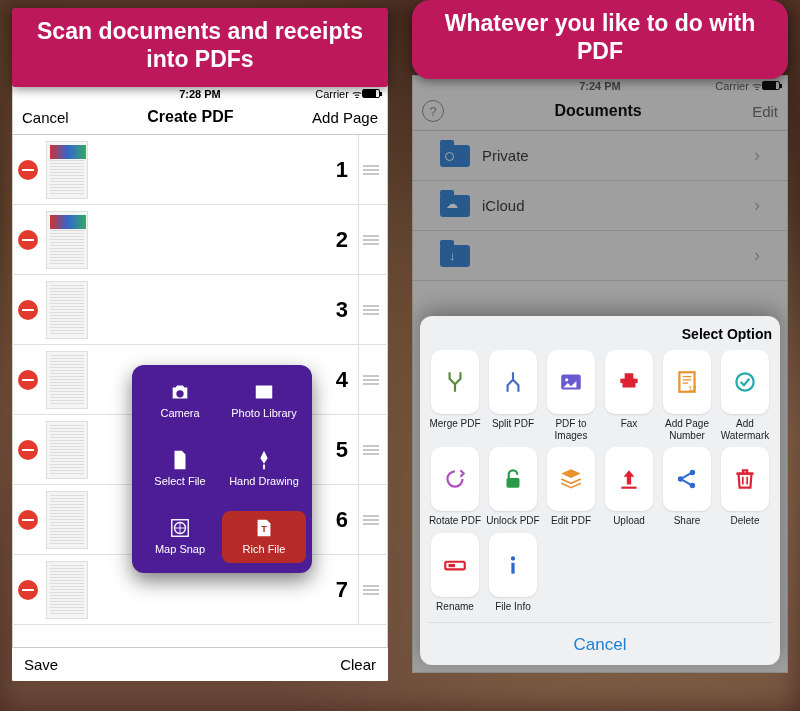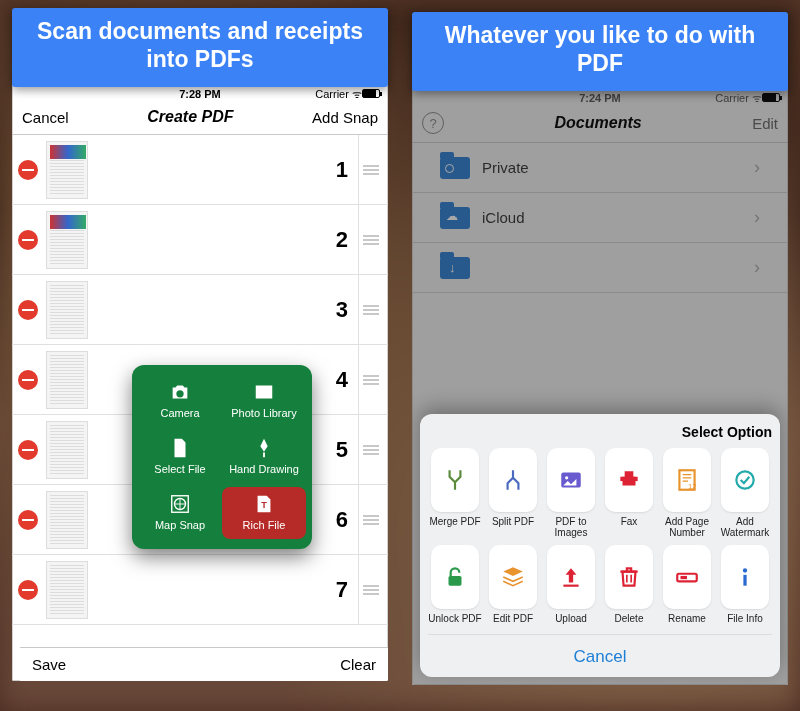--- a/index.html
+++ b/index.html
@@ -1,52 +1,52 @@
 <!DOCTYPE html>
 <html><head>
 <meta charset="utf-8">
 <style>
   * { box-sizing: border-box; margin: 0; padding: 0; font-family: -apple-system, Helvetica, Arial, sans-serif; }
   body { width: 800px; height: 711px; background: linear-gradient(180deg,#5a3a2a 0%, #3a2218 30%, #6a4a3a 60%, #4a2a20 100%); overflow: hidden; position: relative; }
   .bg-blur { position:absolute; inset:0; background: radial-gradient(circle at 20% 40%, #7a5a3a, transparent 50%), radial-gradient(circle at 80% 70%, #8a6a4a, transparent 50%), linear-gradient(#3a2218,#6a4a3a); filter: blur(14px); }
   .panel { position: relative; display:flex; gap:24px; padding:0 12px; height:100%; align-items:flex-start; }
   .col { flex:1; position:relative; }
 
-  .banner { background:#3b82f6; color:#fff; text-align:center; padding:10px 16px 14px; font-size:23px; font-weight:600; line-height:1.2; border-radius:3px; box-shadow:0 3px 10px rgba(0,0,0,.4); position:relative; z-index:2; margin-top:8px; }
-  .banner2 { margin-top:12px; }
+  .banner { background:#be185d; color:#fff; text-align:center; padding:10px 16px 14px; font-size:23px; font-weight:600; line-height:1.2; border-radius:3px; box-shadow:0 3px 10px rgba(0,0,0,.4); position:relative; z-index:2; margin-top:8px; }
+  .banner2 { margin-top:0;border-radius:18px; }
 
   .phone { background:#fff; border-radius:2px; margin-top:-4px; overflow:hidden; position:relative; height:598px; box-shadow:0 0 0 1px #d0d0d0 inset; }
   .phone.dim { background:#efefef; }
 
   .status { display:flex; justify-content:flex-end; align-items:center; font-size:11px; padding:3px 8px 1px; color:#000; }
   .status .center { position:absolute; left:0; right:0; text-align:center; font-weight:600; }
   .batt { display:inline-block; width:18px; height:9px; border:1px solid #000; border-radius:2px; position:relative; }
   .batt::after { content:""; position:absolute; right:-3px; top:2px; width:2px; height:4px; background:#000; }
   .batt i { display:block; background:#000; height:100%; width:80%; }
 
   .navbar { display:flex; justify-content:space-between; align-items:center; padding:6px 10px 8px; border-bottom:1px solid #c9c9c9; font-size:15px; }
-  .navbar .title { font-weight:700; font-size:16px;font-style:italic; }
+  .navbar .title { font-weight:700; font-size:16px; }
   .navbtn { color:#000; }
   .help-circle { width:22px; height:22px; border:1.5px solid #888; border-radius:50%; display:flex; align-items:center; justify-content:center; font-size:13px; color:#888; }
 
   .list { }
   .row { display:flex; align-items:center; border-bottom:1px solid #e0e0e0; height:70px; padding:0 6px 0 6px; position:relative; }
   .del { width:20px; height:20px; background:#e23b2e; border-radius:50%; position:relative; flex:0 0 20px; margin-right:8px; }
   .del::after { content:""; position:absolute; left:4px; right:4px; top:9px; height:2px; background:#fff; }
   .thumb { width:42px; height:58px; background:#f4f4f4; border:1px solid #ddd; margin-right:8px; position:relative; overflow:hidden; }
   .thumb::before { content:""; position:absolute; inset:3px; background:repeating-linear-gradient(#ccc 0 1px, transparent 1px 3px); opacity:.6; }
   .thumb.pic::after { content:""; position:absolute; left:3px; top:3px; width:36px; height:14px; background:linear-gradient(90deg,#c33,#36c,#3a6); }
   .num { margin-left:auto; font-size:22px; font-weight:700; padding-right:10px; }
   .grip { width:24px; border-left:1px solid #e0e0e0; height:100%; display:flex; align-items:center; justify-content:center; color:#c0c0c0; font-size:18px; }
   .grip span{ display:block; width:16px; height:2px; background:#c8c8c8; box-shadow:0 4px 0 #c8c8c8, 0 -4px 0 #c8c8c8; }
 
-  .toolbar { position:absolute; bottom:0; left:8px; right:0; border-top:1px solid #c9c9c9; display:flex; justify-content:space-between; padding:8px 12px; font-size:15px; background:#fff; }
+  .toolbar { position:absolute; bottom:0; left:0; right:0; border-top:1px solid #c9c9c9; display:flex; justify-content:space-between; padding:8px 12px; font-size:15px; background:#fff; }
 
   
-  .popover { position:absolute; left:120px; top:282px; width:180px; background:#15803d; border-radius:12px; padding:10px 6px; display:grid; grid-template-columns:1fr 1fr; gap:4px 0; box-shadow:0 8px 20px rgba(0,0,0,.5); z-index:5; }
+  .popover { position:absolute; left:120px; top:282px; width:180px; background:#4c1d95; border-radius:12px; padding:10px 6px; display:grid; grid-template-columns:1fr 1fr; gap:16px 0; box-shadow:0 8px 20px rgba(0,0,0,.5); z-index:5; }
   .pop-item { display:flex; flex-direction:column; align-items:center; color:#fff; font-size:11px; padding:6px 2px 8px; border-radius:8px; }
   .pop-item.sel { background:#b62b27; }
   .pop-item svg { width:26px; height:22px; fill:#fff; margin-bottom:4px; }
 
   
   .dim-overlay { position:absolute; inset:0; background:rgba(30,30,30,.38); }
   .folder-row { display:flex; align-items:center; height:50px; padding:0 28px; border-bottom:1px solid #cfcfcf; font-size:15px; color:#333; }
   .folder-row .ficon { width:30px; height:22px; background:#2f7fd1; border-radius:3px; margin-right:12px; position:relative; }
   .folder-row .ficon::before { content:""; position:absolute; top:-5px; left:0; width:14px; height:6px; background:#2f7fd1; border-radius:2px 2px 0 0; }
   .folder-row .ficon.dot::after { content:""; position:absolute; left:5px; top:7px; width:7px; height:7px; border:1.5px solid #fff; border-radius:50%; }
@@ -76,21 +76,21 @@
       <div class="status">
         <span><span>Carrier</span> <span>ᯤ</span></span>
         <span class="center">7:28 PM</span>
         <span class="batt">
             <i></i>
           </span>
       </div>
       <div class="navbar">
         <span class="navbtn">Cancel</span>
         <span class="title">Create PDF</span>
-        <span class="navbtn">Add Snap</span>
+        <span class="navbtn">Add Page</span>
       </div>
       <div class="list">
         <div class="row">
             <span class="del"></span>
             <span class="thumb pic"></span>
             <span class="num">1</span>
             <span class="grip">
               <span></span>
             </span>
           </div>
@@ -280,20 +280,29 @@
                 <svg viewBox="0 0 24 24">
                   <circle cx="12" cy="12" r="8" fill="none" stroke="#2aa" stroke-width="2"></circle>
                   <path d="M8 12l3 3 5-6" stroke="#2aa" stroke-width="2" fill="none"></path>
                 </svg>
               </div>
               <span>Add Watermark</span>
             </div>
           <div class="gi">
               <div class="tile">
                 <svg viewBox="0 0 24 24">
+                  <path d="M12 5a7 7 0 107 7" fill="none" stroke="#b050c0" stroke-width="2"></path>
+                  <path d="M17 4l3 3-3 3" fill="none" stroke="#b050c0" stroke-width="2"></path>
+                </svg>
+              </div>
+              <span>Rotate PDF</span>
+            </div>
+          <div class="gi">
+              <div class="tile">
+                <svg viewBox="0 0 24 24">
                   <rect x="6" y="11" width="12" height="9" rx="1.5" fill="#2a9a4a"></rect>
                   <path d="M8 11V8a4 4 0 018 0" fill="none" stroke="#2a9a4a" stroke-width="2"></path>
                 </svg>
               </div>
               <span>Unlock PDF</span>
             </div>
 
           <div class="gi">
               <div class="tile">
                 <svg viewBox="0 0 24 24">
@@ -304,20 +313,31 @@
               <span>Edit PDF</span>
             </div>
           <div class="gi">
               <div class="tile">
                 <svg viewBox="0 0 24 24">
                   <path d="M12 4l5 6h-3v7h-4v-7H7z" fill="#d23"></path>
                   <rect x="5" y="19" width="14" height="2" fill="#d23"></rect>
                 </svg>
               </div>
               <span>Upload</span>
+            </div>
+          <div class="gi">
+              <div class="tile">
+                <svg viewBox="0 0 24 24">
+                  <circle cx="6" cy="12" r="2.5" fill="#2a6ad0"></circle>
+                  <circle cx="17" cy="6" r="2.5" fill="#2a6ad0"></circle>
+                  <circle cx="17" cy="18" r="2.5" fill="#2a6ad0"></circle>
+                  <path d="M8 11l7-4M8 13l7 4" stroke="#2a6ad0" stroke-width="1.8"></path>
+                </svg>
+              </div>
+              <span>Share</span>
             </div>
           <div class="gi">
               <div class="tile">
                 <svg viewBox="0 0 24 24">
                   <path d="M6 7h12l-1 13H7z" fill="none" stroke="#d23" stroke-width="2"></path>
                   <path d="M4 7h16M10 7V4h4v3" fill="none" stroke="#d23" stroke-width="2"></path>
                   <path d="M10 10v7M14 10v7" stroke="#d23" stroke-width="1.5"></path>
                 </svg>
               </div>
               <span>Delete</span>

